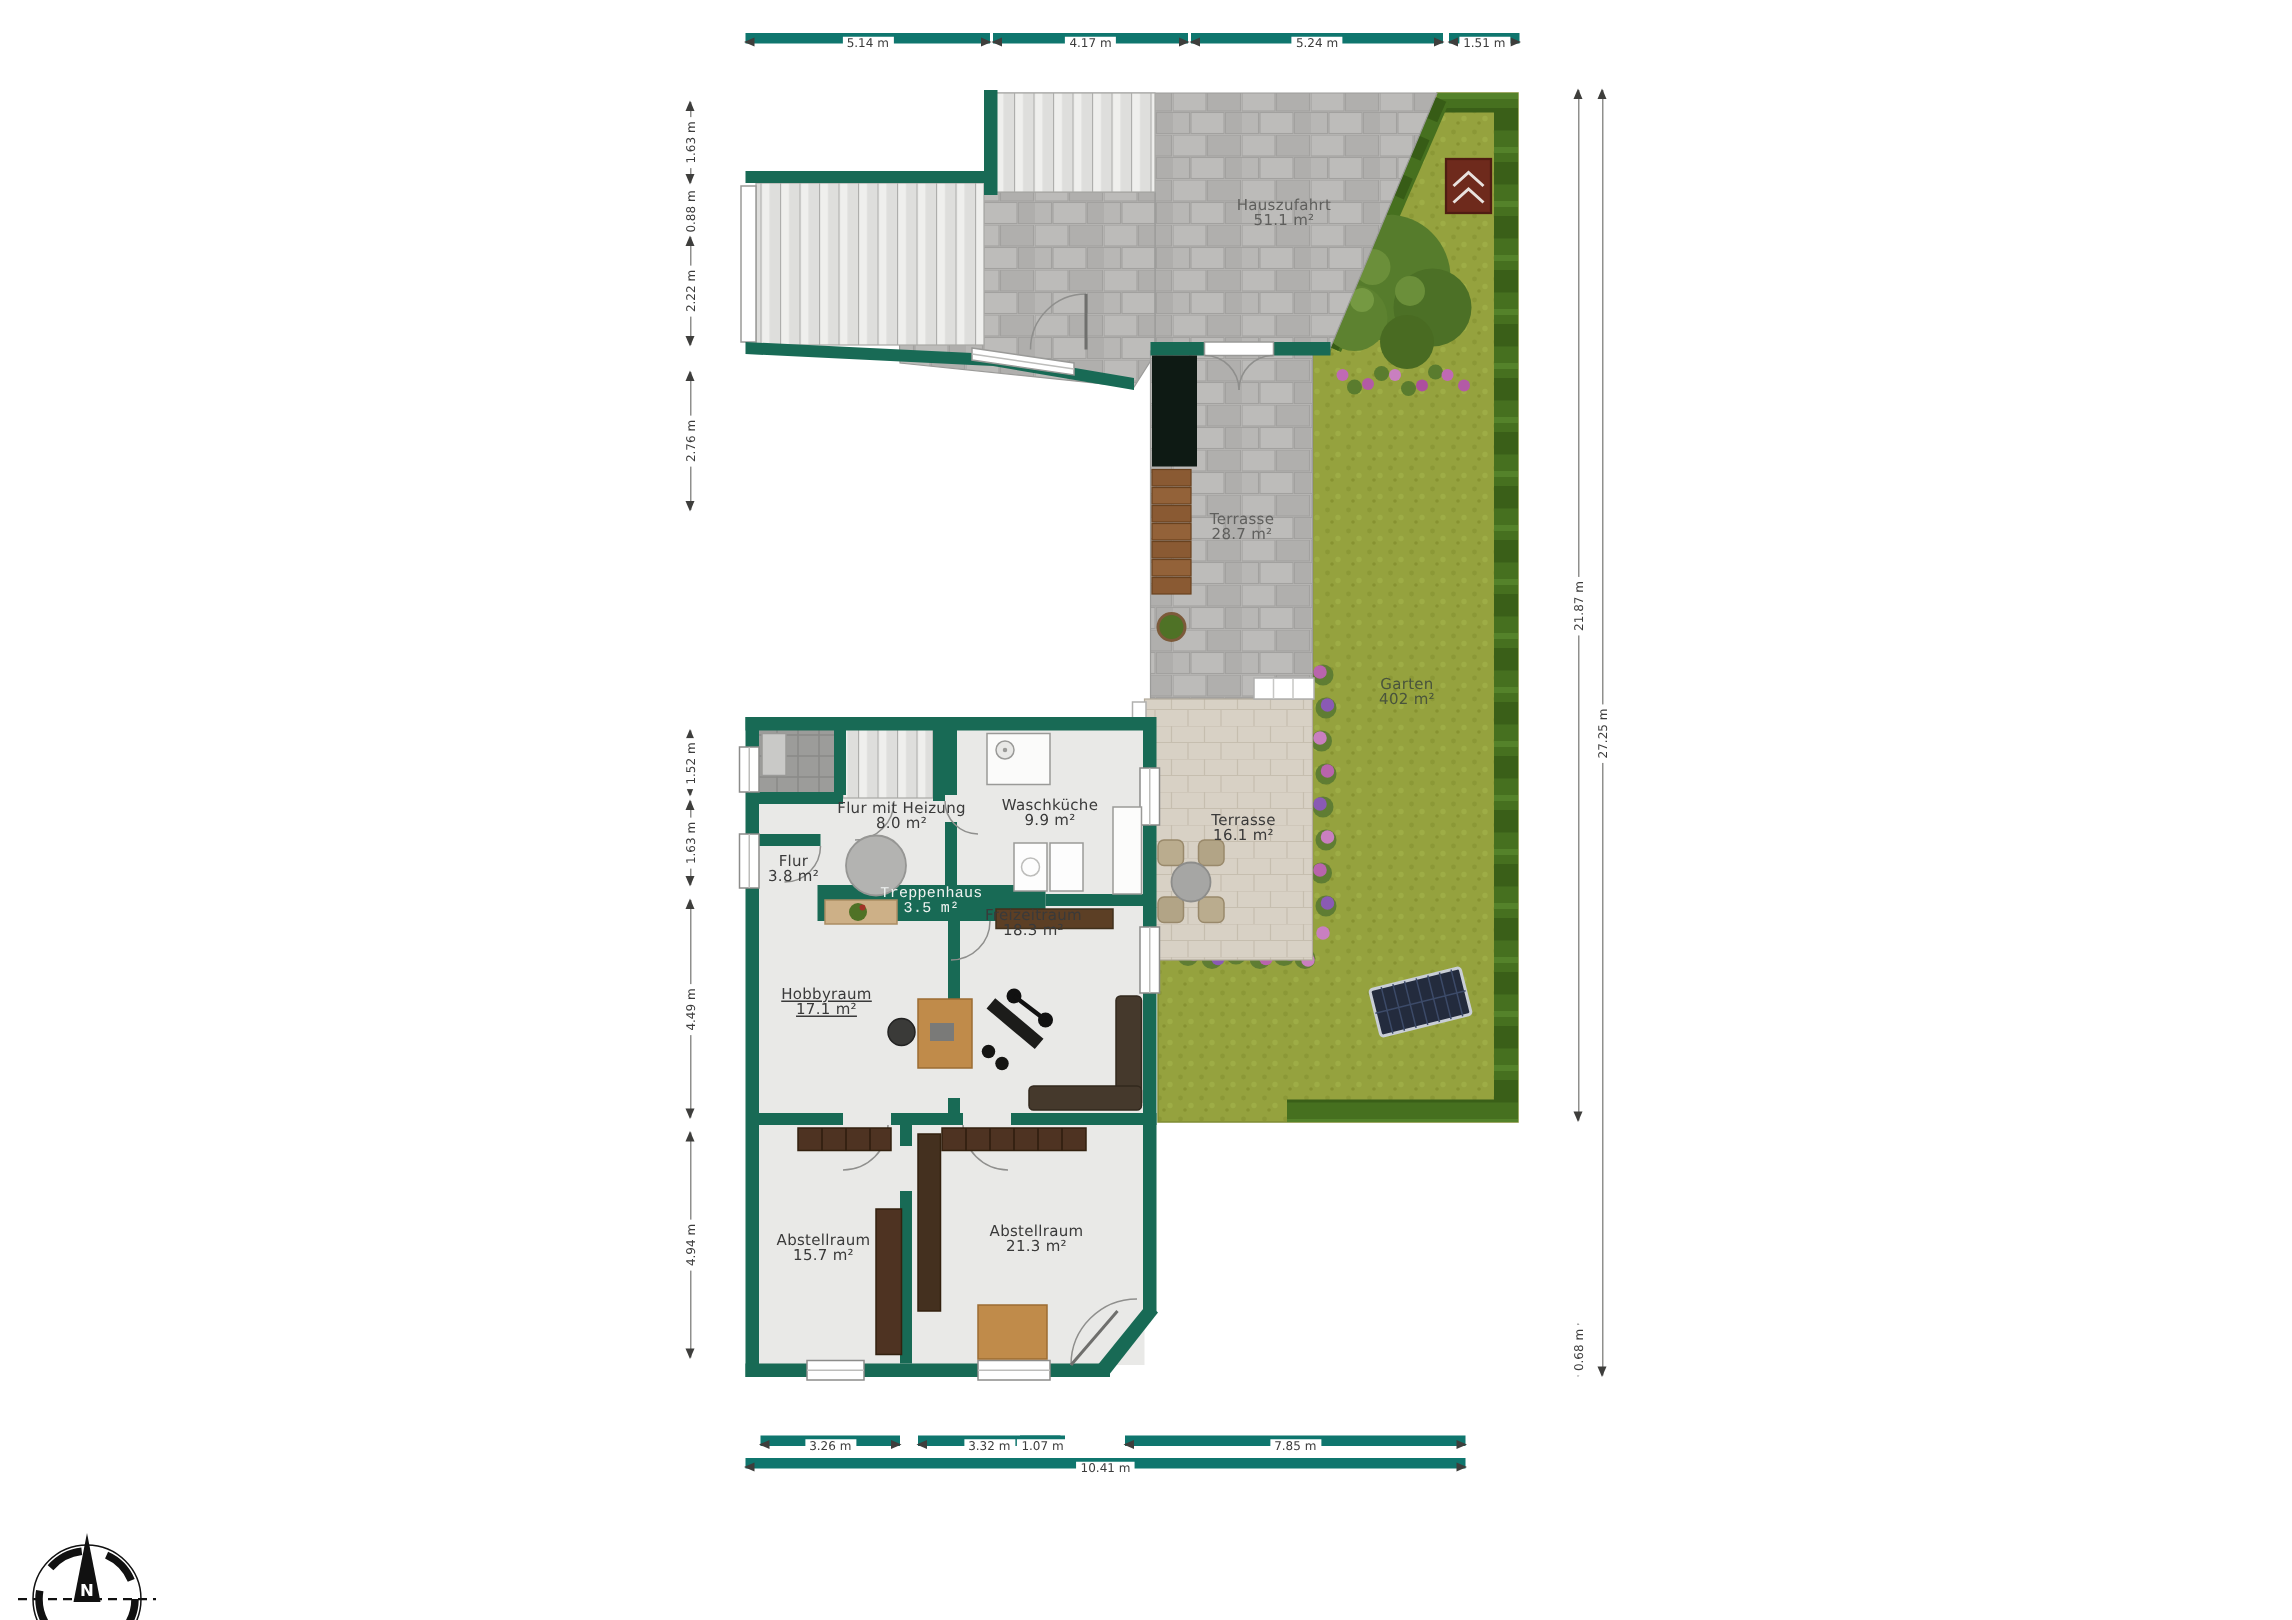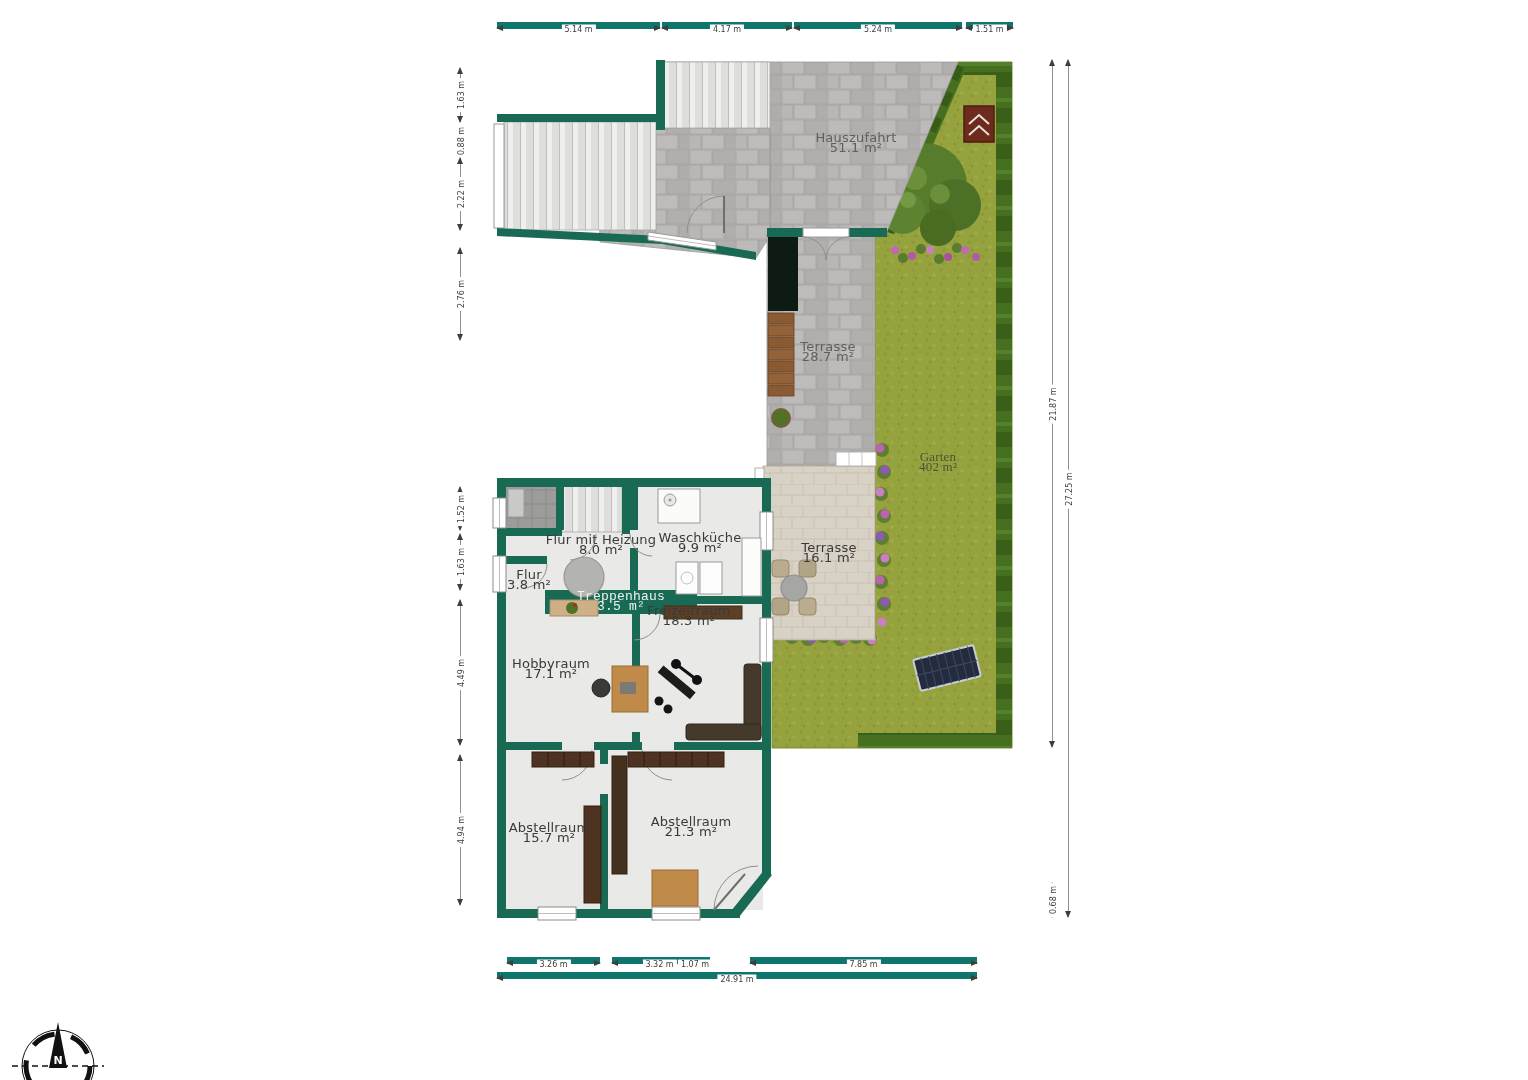--- a/index.html
+++ b/index.html
@@ -1,25 +1,25 @@
 <!DOCTYPE html>
 <html><head>
 <meta charset="utf-8">
 <style>
   html,body{margin:0;padding:0;background:#ffffff;}
   .canvas{position:relative;width:1528px;height:1080px;background:#ffffff;overflow:hidden;
           font-family:"DejaVu Sans","Liberation Sans",sans-serif;}
   svg.plan{position:absolute;left:0;top:0;}
   
   .room-label{position:absolute;transform:translate(-50%,-50%);text-align:center;
-      font-size:13px;line-height:10px;color:#3a3a3a;white-space:nowrap;letter-spacing:.2px;}
+      font-size:10px;line-height:10px;color:#3a3a3a;white-space:nowrap;letter-spacing:.2px;}
   .room-label span{display:block;}
   .tone-light{color:#f0f3f1;font-family:Liberation Mono, monospace;}
   .tone-paving{color:#5f5f5d;}
-  .tone-grass{color:#49543c;font-family:Liberation Serif, serif;}
+  .tone-grass{color:#49543c;}
   
   .dim{position:absolute;}
   .dim-h{border-top:7px solid #0f766e;height:0;}
   .dim-v{border-left:1px solid #8f8f8d;width:0;}
   .dim .lbl{position:absolute;background:#ffffff;color:#3c3c3c;font-size:8px;
       padding:0 3px;white-space:nowrap;}
   .dim-h .lbl{left:50%;top:0;transform:translate(-50%,-50%);}
   .dim-v .lbl{left:0;top:50%;transform:translate(-50%,-50%) rotate(-90deg);}
   .arr{position:absolute;width:0;height:0;}
   .dim-h .arr.a{left:-1px;top:-4px;border-top:3.5px solid transparent;border-bottom:3.5px solid transparent;border-right:7px solid #3e3e3c;}
@@ -423,21 +423,21 @@
         <span class="lbl">1.07 m</span>
       </div>
       <div class="dim dim-h" style="left: 750px; top: 957px; width: 227px;">
         <span class="arr a"></span>
         <span class="arr b"></span>
         <span class="lbl">7.85 m</span>
       </div>
       <div class="dim dim-h" style="left: 497px; top: 972px; width: 480px;">
         <span class="arr a"></span>
         <span class="arr b"></span>
-        <span class="lbl">24.91 m</span>
+        <span class="lbl">10.41 m</span>
       </div>
     </div>
 
 <div id="label-layer">
       <div class="room-label tone-dark" style="left: 601px; top: 545px;">
         <span>Flur mit Heizung</span>
         <span>8.0 m²</span>
       </div>
       <div class="room-label tone-dark" style="left: 700px; top: 543px;">
         <span>Waschküche</span>
@@ -448,21 +448,21 @@
         <span>3.8 m²</span>
       </div>
       <div class="room-label tone-light" style="left: 621px; top: 602px;">
         <span>Treppenhaus</span>
         <span>3.5 m²</span>
       </div>
       <div class="room-label tone-dark" style="left: 689px; top: 616px; text-align: center;">
         <span>Freizeitraum</span>
         <span>18.3 m²</span>
       </div>
-      <div class="room-label tone-dark" style="left: 551px; top: 669px;">
+      <div class="room-label tone-dark" style="left: 551px; top: 669px; text-decoration: underline;">
         <span>Hobbyraum</span>
         <span>17.1 m²</span>
       </div>
       <div class="room-label tone-dark" style="left: 549px; top: 833px;">
         <span>Abstellraum</span>
         <span>15.7 m²</span>
       </div>
       <div class="room-label tone-dark" style="left: 691px; top: 827px;">
         <span>Abstellraum</span>
         <span>21.3 m²</span>

